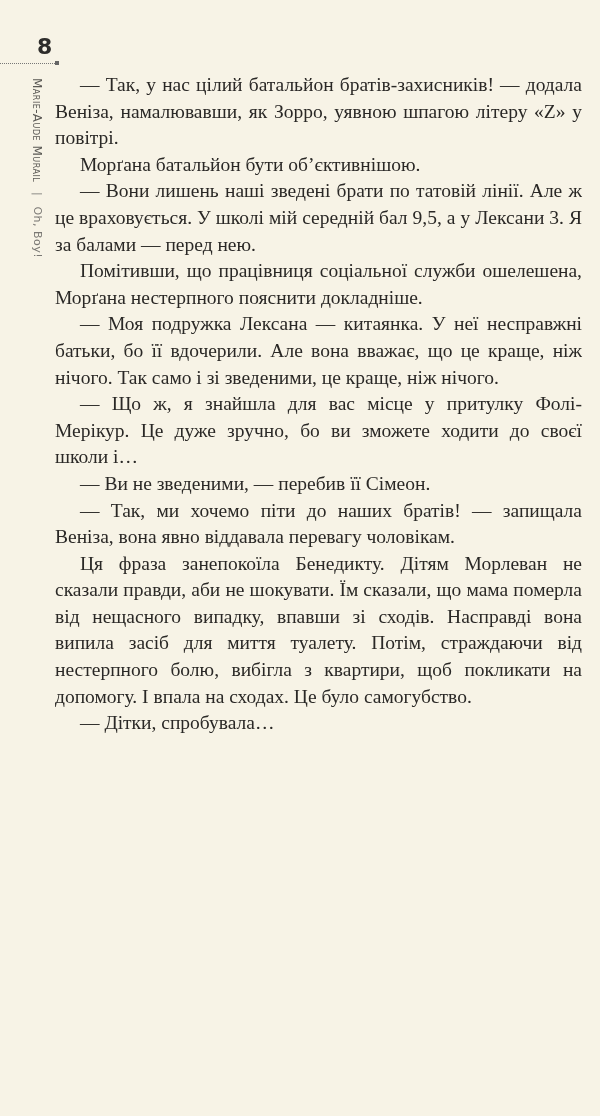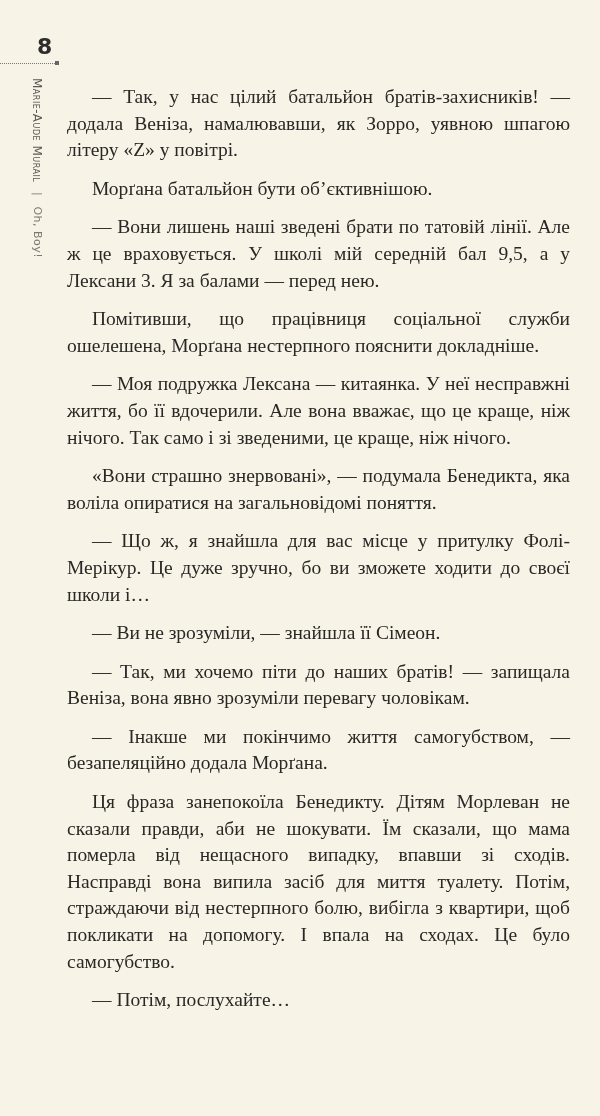--- a/index.html
+++ b/index.html
@@ -46,41 +46,39 @@
   .running-head .sep { margin: 6px 0; color: #8a8884; }
   .running-head .title { color: #7a7874; }
   .text {
     position: absolute;
     left: 55px; top: 72px;
     width: 527px;
     font-size: 19.5px;
     line-height: 26.6px;
     text-align: justify;
   }
-  .text p { margin: 12px; text-indent: 25px; }
+  .text p { margin: 0; text-indent: 25px; }
 </style>
 </head>
 <body>
 
 <div class="page-number">8</div>
 <div class="header-rule"></div>
 <div class="header-rule-dot"></div>
 
 <div class="running-head">
   <span class="author">Marie-Aude Murail</span>
   <span class="sep">|</span>
   <span class="title">Oh, Boy!</span>
 </div>
 
 <div class="text">
   <p>— Так, у нас цілий батальйон братів-захисників! — додала Веніза, намалювавши, як Зорро, уявною шпагою літеру «Z» у повітрі.</p>
   <p>Морґана батальйон бути об’єктивнішою.</p>
   <p>— Вони лишень наші зведені брати по татовій лінії. Але ж це враховується. У школі мій середній бал 9,5, а у Лексани 3. Я за балами — перед нею.</p>
   <p>Помітивши, що працівниця соціальної служби ошелешена, Морґана нестерпного пояснити докладніше.</p>
-  <p>— Моя подружка Лексана — китаянка. У неї несправжні життя, бо її вдочерили. Але вона вважає, що це краще, ніж нічого. Так само і зі зведеними, це краще, ніж нічого.</p>
-  <p>«Вони страшно знервовані», — подумала Бенедикта, яка воліла опиратися на загальновідомі поняття.</p>
+  <p>— Моя подружка Лексана — китаянка. У неї несправжні батьки, бо її вдочерили. Але вона вважає, що це краще, ніж нічого. Так само і зі зведеними, це краще, ніж нічого.</p>
   <p>— Що ж, я знайшла для вас місце у притулку Фолі-Мерікур. Це дуже зручно, бо ви зможете ходити до своєї школи і…</p>
-  <p>— Ви не зрозуміли, — знайшла її Сімеон.</p>
-  <p>— Так, ми хочемо піти до наших братів! — запищала Веніза, вона явно зрозуміли перевагу чоловікам.</p>
-  <p>— Інакше ми покінчимо життя самогубством, — безапеляційно додала Морґана.</p>
+  <p>— Ви не зведеними, — перебив її Сімеон.</p>
+  <p>— Так, ми хочемо піти до наших братів! — запищала Веніза, вона явно віддавала перевагу чоловікам.</p>
   <p>Ця фраза занепокоїла Бенедикту. Дітям Морлеван не сказали правди, аби не шокувати. Їм сказали, що мама померла від нещасного випадку, впавши зі сходів. Насправді вона випила засіб для миття туалету. Потім, страждаючи від нестерпного болю, вибігла з квартири, щоб покликати на допомогу. І впала на сходах. Це було самогубство.</p>
-  <p>— Потім, послухайте…</p>
+  <p>— Дітки, спробувала…</p>
 </div>
 
 </body></html>

